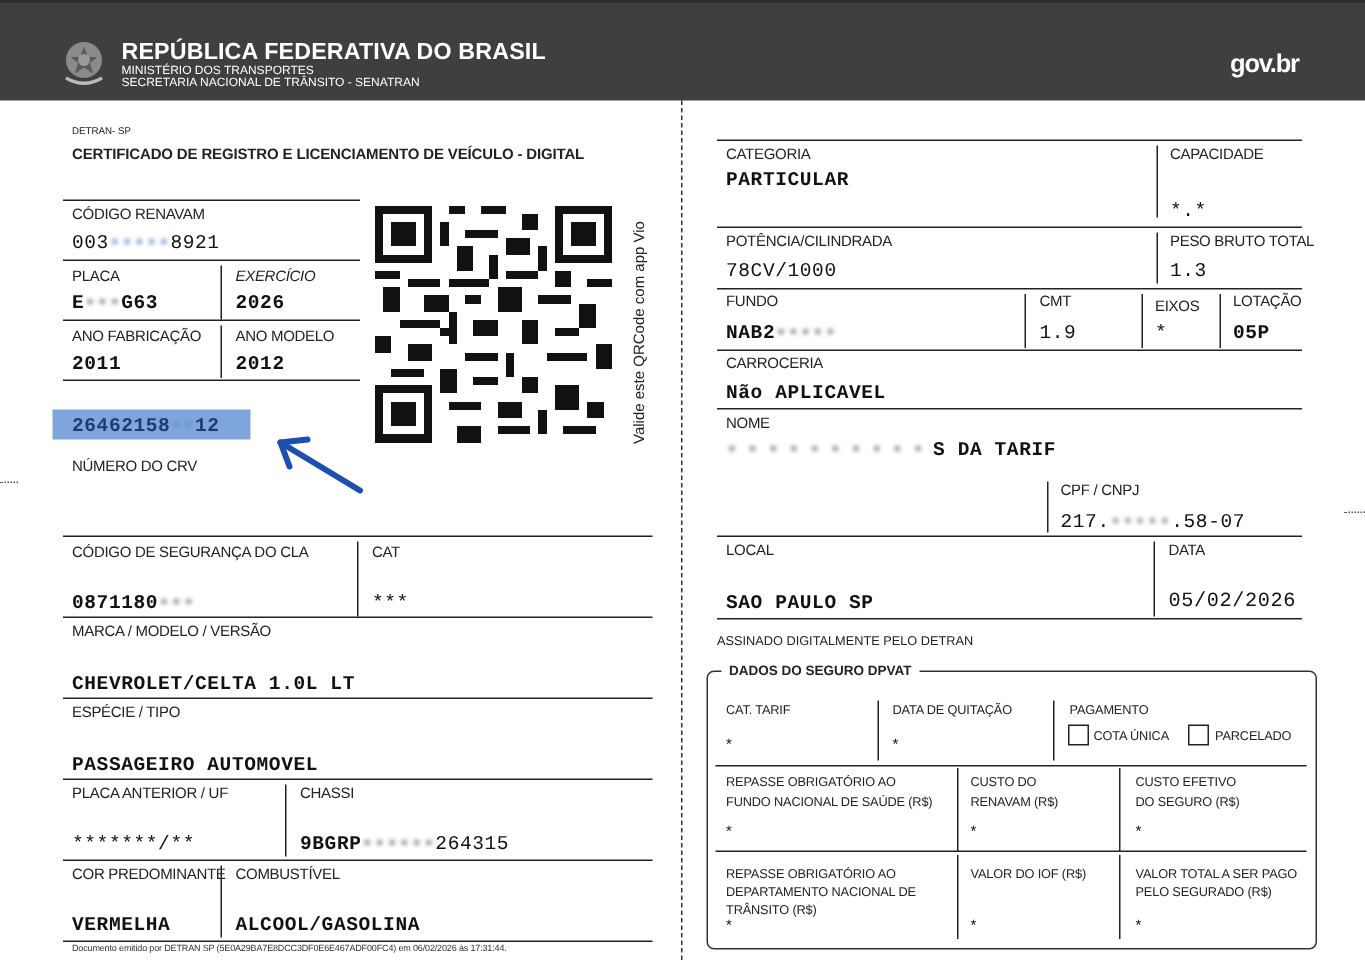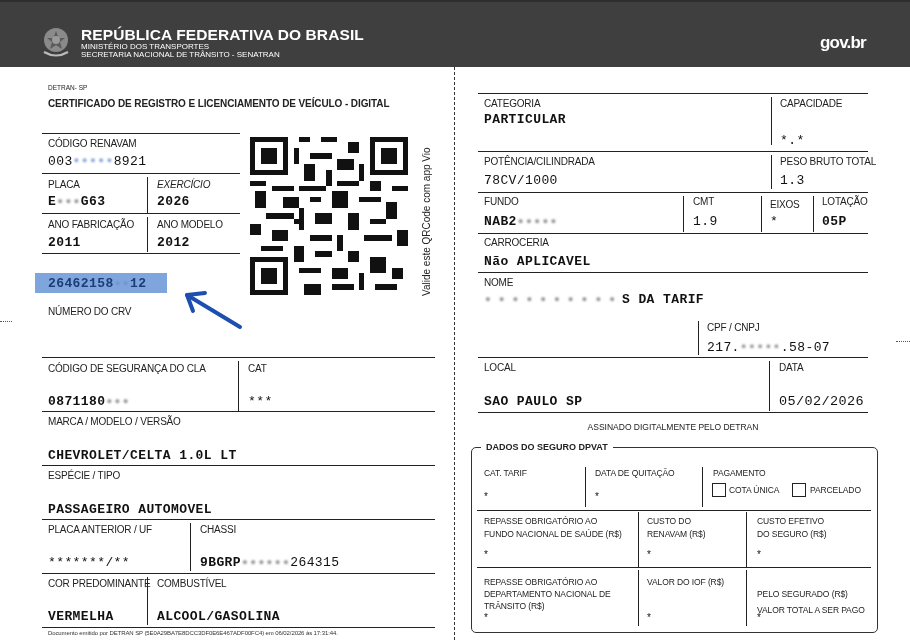--- a/index.html
+++ b/index.html
@@ -33,21 +33,21 @@
   .dot-r { position: absolute; left: 896px; top: 341px; width: 14px; border-top: 1.5px dotted #555; }
 
   .dpvat-box { position: absolute; left: 471px; top: 447px; width: 407px; height: 186px; border: 1.3px solid #333; border-radius: 5px; }
   .dpvat-title { position: absolute; left: 481px; top: 442px; background: #fff; padding: 0 5px; font-size: 9px; font-weight: bold; color: #222; }
   .star { position: absolute; font-size: 10px; color: #111; }
   .chk { position: absolute; width: 14px; height: 14px; border: 1px solid #222; background: #fff; }
   .d-lbl { position: absolute; font-size: 8.5px; color: #222; line-height: 12px; letter-spacing: -0.1px; }
 
   .arrow { position: absolute; left: 175px; top: 285px; width: 75px; height: 50px; }
   .footer-note { position: absolute; left: 48px; top: 630px; font-size: 6px; color: #333; letter-spacing: -0.1px; }
-  .sign { position: absolute; left: 0; width: 100%; text-align: center; font-size: 8.5px; color: #222; }
+  .sign { position: absolute; left: 0; width: 100%; text-align: left; font-size: 8.5px; color: #222; }
 </style>
 </head>
 <body>
 
 <div class="header">
   <svg class="emblem" viewBox="0 0 30 34">
     <circle cx="15" cy="14" r="12" fill="#8a8a8a"></circle>
     <polygon points="15,5 17.5,12 24,12 19,16 21,23 15,19 9,23 11,16 6,12 12.5,12" fill="#5a5a5a"></polygon>
     <circle cx="15" cy="14" r="4" fill="#9a9a9a"></circle>
     <path d="M3 26 Q15 33 27 26" stroke="#bbb" stroke-width="2.2" fill="none"></path>
@@ -265,15 +265,15 @@
 
 <div class="hl" style="left:477px;top:567px;width:394px;"></div>
 <div class="d-lbl" style="left:484px;top:576px;">REPASSE OBRIGATÓRIO AO</div>
 <div class="d-lbl" style="left:484px;top:588px;">DEPARTAMENTO NACIONAL DE</div>
 <div class="d-lbl" style="left:484px;top:600px;">TRÂNSITO (R$)</div>
 <div class="star" style="left:484px;top:612px;">*</div>
 <div class="vl" style="left:638px;top:570px;height:56px;"></div>
 <div class="d-lbl" style="left:647px;top:576px;">VALOR DO IOF (R$)</div>
 <div class="star" style="left:647px;top:612px;">*</div>
 <div class="vl" style="left:746px;top:570px;height:56px;"></div>
-<div class="d-lbl" style="left:757px;top:576px;margin-top:28px;">VALOR TOTAL A SER PAGO</div>
+<div class="d-lbl" style="left:757px;top:576px;">VALOR TOTAL A SER PAGO</div>
 <div class="d-lbl" style="left:757px;top:588px;">PELO SEGURADO (R$)</div>
 <div class="star" style="left:757px;top:612px;">*</div>
 
 </body></html>

